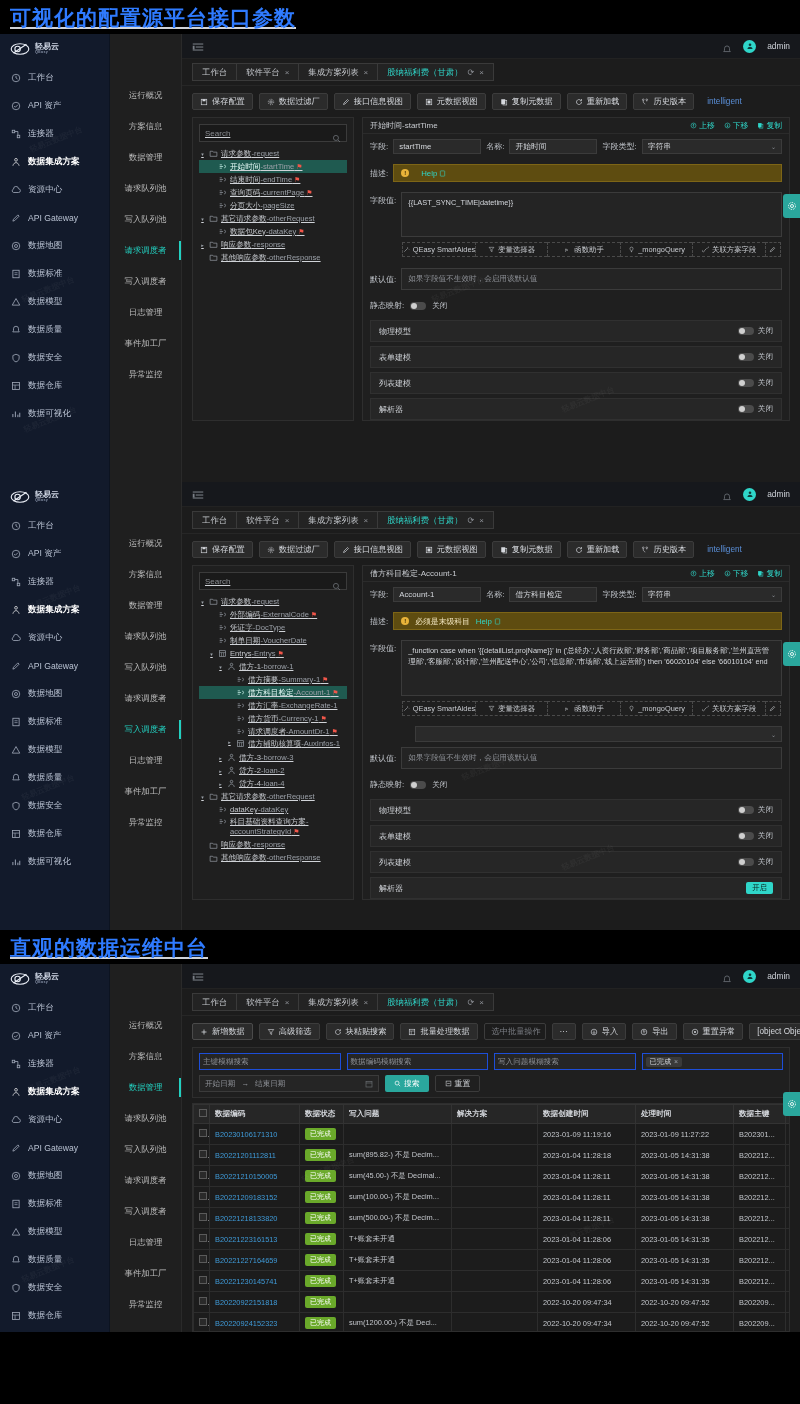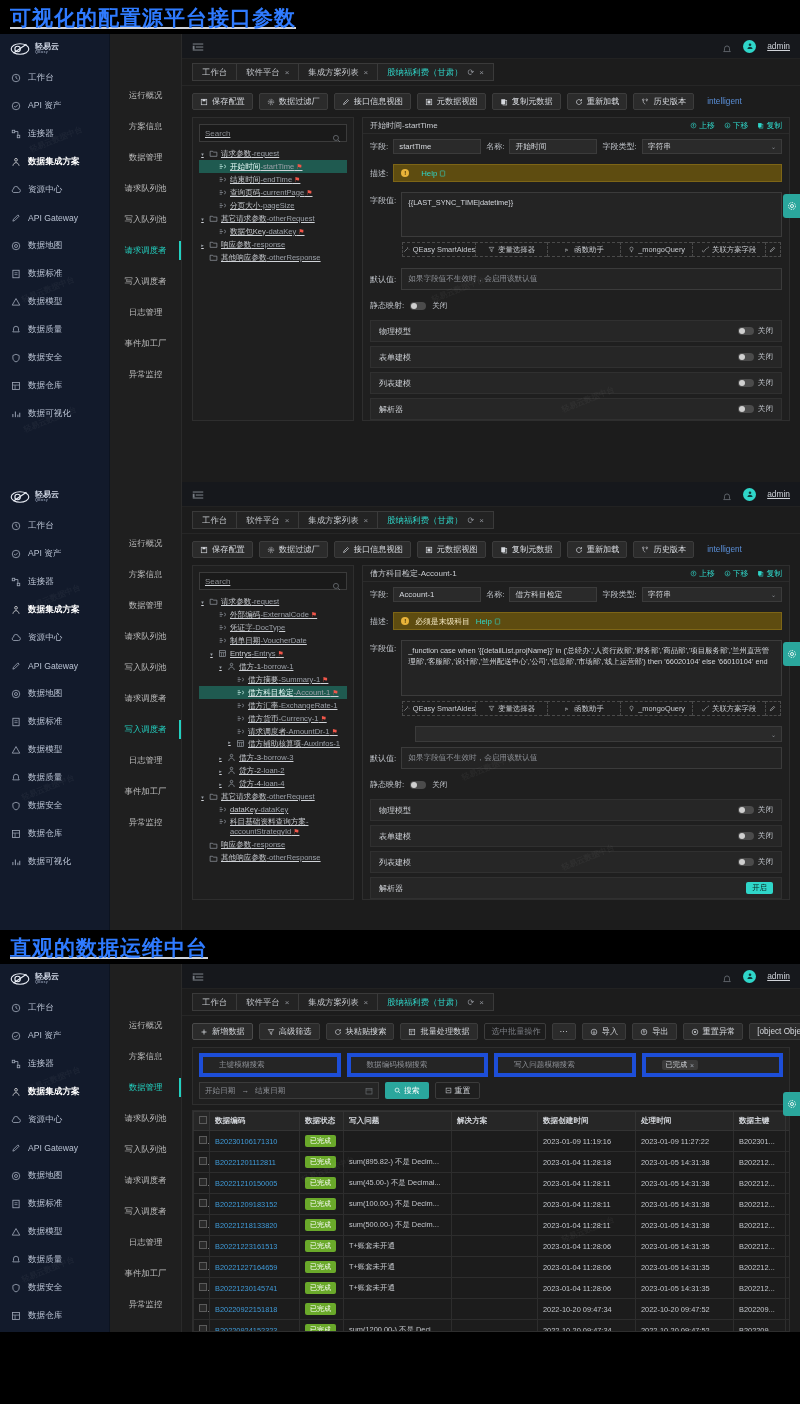--- a/index.html
+++ b/index.html
@@ -57,21 +57,21 @@
   .ssb-item.active { color: #23d0c0; }
   .ssb-item.active::after {
     content:""; position:absolute; right:0; top:6px; bottom:6px;
     width:2px; background:#23d0c0;
   }
 
   
   .main { flex: 1; display: flex; flex-direction: column; background: #1c1c1c; min-width: 0; }
   .topbar {
     height: 25px; background:#16181c; display:flex; align-items:center;
-    justify-content:space-between; padding: 0 10px; border-bottom:1px solid #222;text-decoration:underline;
+    justify-content:space-between; padding: 0 10px; border-bottom:1px solid #222;
   }
   .collapse-ic { width:12px; height:12px; opacity:.75; }
   .topbar-right { display:flex; align-items:center; gap:11px; }
   .bell { width:10px; height:11px; opacity:.7; }
   .avatar {
     width:13px; height:13px; border-radius:50%; background:#2fd6c9;
     display:flex; align-items:center; justify-content:center;
   }
   .avatar svg { width:8px; height:8px; }
   .uname { font-size:8.4px; color:#cfd3d9; }
@@ -215,22 +215,22 @@
   }
   .gear-tab svg { width:10px; height:10px; }
 
   
   .p3wrap { flex:1; display:flex; flex-direction:column; min-height:0; padding: 0 10px; }
   .filters {
     background:#1f1f1f; border:1px solid #2e2e2e; padding: 5px 6px; margin-bottom:5px;
   }
   .frow2 { display:flex; gap:6px; margin-bottom:5px; }
   .f2 {
-    height:24px; border:4px solid #1d4ed8; background:#252525; display:flex;
-    align-items:center; padding:0 16px; font-size:7.6px; color:#8d9096; flex:1;
+    height:17px; border:1px solid #1d4ed8; background:#252525; display:flex;
+    align-items:center; padding:0 3px; font-size:7.6px; color:#8d9096; flex:1;
   }
   .f2.tag { color:#d4d7dc; }
   .f2 .tagchip {
     background:#3a3a3a; color:#d4d7dc; font-size:7.2px; padding:0 4px;
     display:flex; align-items:center; gap:3px; border-radius:2px;
   }
   .f2 .tagchip .x { color:#9ba0a8; font-size:7px; }
   .daterange {
     height:17px; border:1px solid #3b3b3b; background:#252525; display:flex;
     align-items:center; padding:0 5px; font-size:7.6px; color:#8d9096; gap:6px; width:180px;

